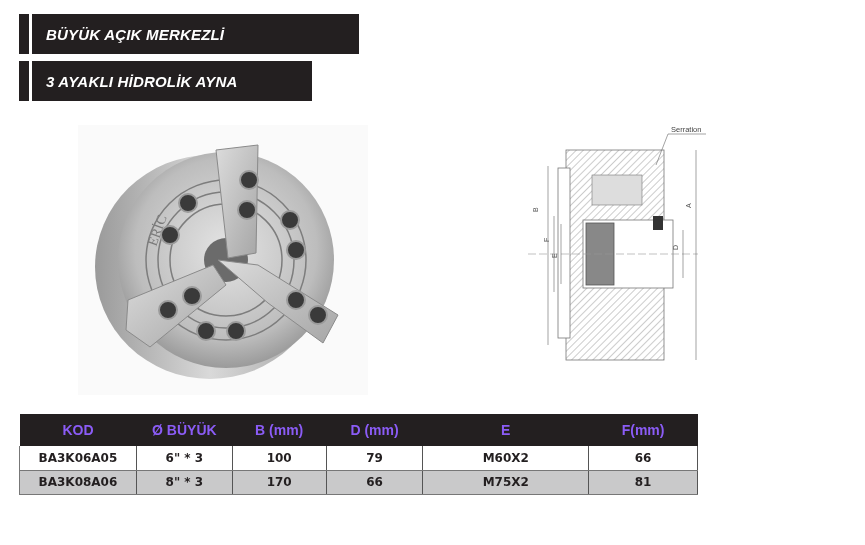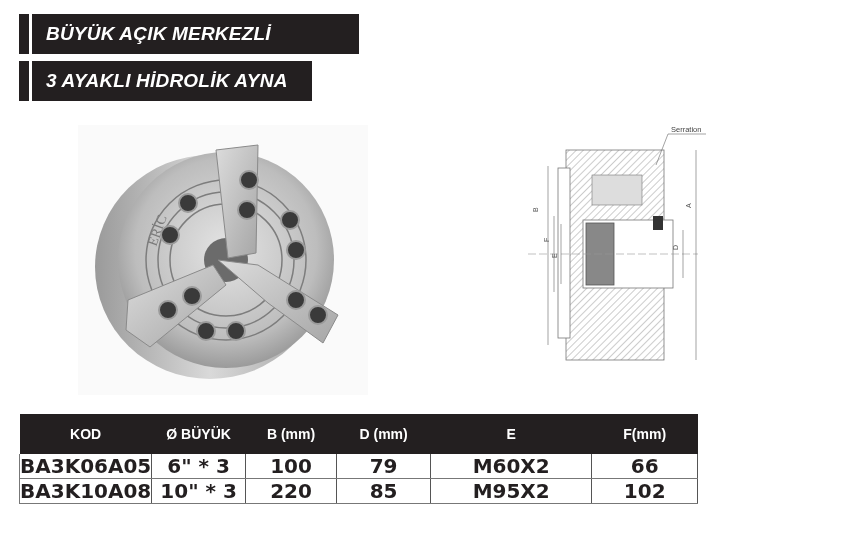--- a/index.html
+++ b/index.html
@@ -2,32 +2,32 @@
 <html><head>
 <meta charset="utf-8">
 <style>
   * { box-sizing: border-box; margin: 0; padding: 0; }
   html, body { width: 865px; height: 545px; background: #ffffff; overflow: hidden; }
   body { position: relative; font-family: "Liberation Sans", sans-serif; }
 
   .title-bar { position: absolute; left: 19px; height: 40px; display: flex; }
   .title-bar .stub { width: 10px; height: 100%; background: #231f20; }
   .title-bar .gap { width: 3px; height: 100%; background: #ffffff; }
-  .title-bar .body { height: 100%; background: #231f20; color: #ffffff; font-weight: bold; font-style: italic; font-size: 19px; display: flex; align-items: center; padding-left: 14px; letter-spacing: 0.2px; }
+  .title-bar .body { height: 100%; background: #231f20; color: #ffffff; font-weight: bold; font-style: italic; font-size: 15px; display: flex; align-items: center; padding-left: 14px; letter-spacing: 0.2px; }
   #title1 { top: 14px; }
   #title1 .body { width: 327px; }
   #title2 { top: 61px; text-align: center; }
   #title2 .body { width: 280px; }
 
   .photo { position: absolute; left: 78px; top: 125px; width: 290px; height: 270px; background: #fafafa; }
   .drawing { position: absolute; left: 528px; top: 120px; width: 180px; height: 250px; }
 
   table.spec { position: absolute; left: 19px; top: 414px; width: 679px; border-collapse: collapse; font-weight: bold; color: #231f20; }
-  table.spec th { background: #231f20; color: #ffffff; height: 40px; font-size: 14px; font-weight: bold; text-align: center; }
-  table.spec td { height: 24px; font-size: 20px; text-align: center; border-right: 1.5px solid #555; border-bottom: 1.5px solid #777; font-family: "DejaVu Sans", sans-serif; font-weight: bold; }
+  table.spec th { background: #231f20; color: #8b5cf6; height: 32px; font-size: 14px; font-weight: bold; text-align: center; }
+  table.spec td { height: 24px; font-size: 12px; text-align: center; border-right: 1.5px solid #555; border-bottom: 1.5px solid #777; font-family: "DejaVu Sans", sans-serif; font-weight: bold; }
   table.spec td:first-child { border-left: 1.5px solid #777; }
   table.spec tr.shade td { background: #c9c9ca; }
   table.spec tr.last td { height: 24px; }
 </style>
 </head>
 <body>
 
 <div class="title-bar" id="title1">
   <div class="stub"></div>
   <div class="gap"></div>
@@ -127,22 +127,22 @@
   </thead>
   <tbody>
     <tr>
       <td>BA3K06A05</td>
       <td>6" * 3</td>
       <td>100</td>
       <td>79</td>
       <td>M60X2</td>
       <td>66</td>
     </tr>
-    <tr class="last">
-      <td>BA3K10A08</td>
-      <td>10" * 3</td>
-      <td>220</td>
-      <td>85</td>
-      <td>M95X2</td>
-      <td>102</td>
+    <tr class="shade">
+      <td>BA3K08A06</td>
+      <td>8" * 3</td>
+      <td>170</td>
+      <td>66</td>
+      <td>M75X2</td>
+      <td>81</td>
     </tr>
   </tbody>
 </table>
 
 </body></html>

